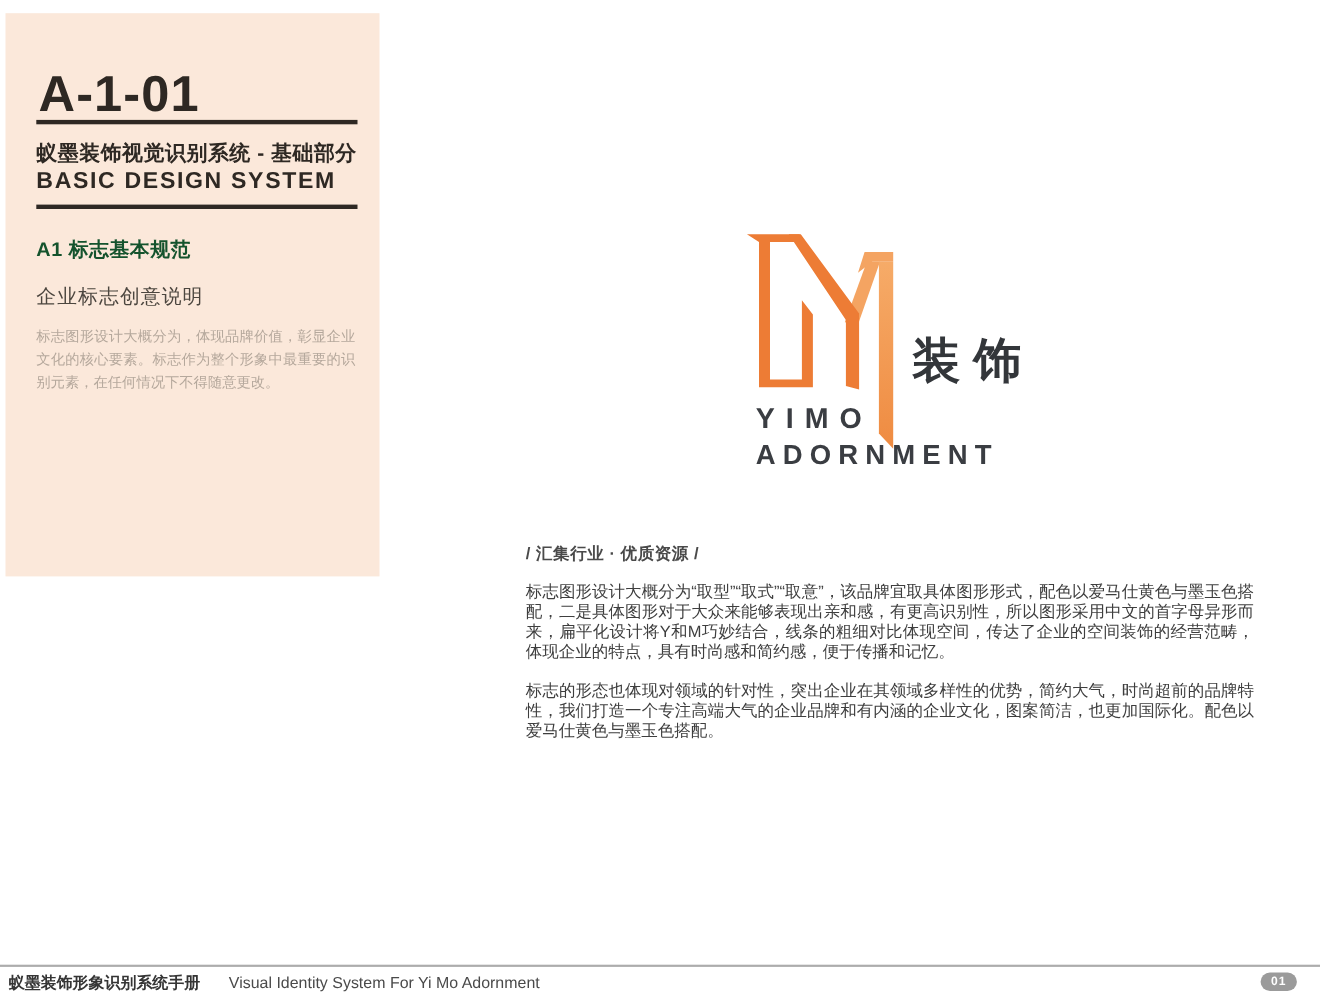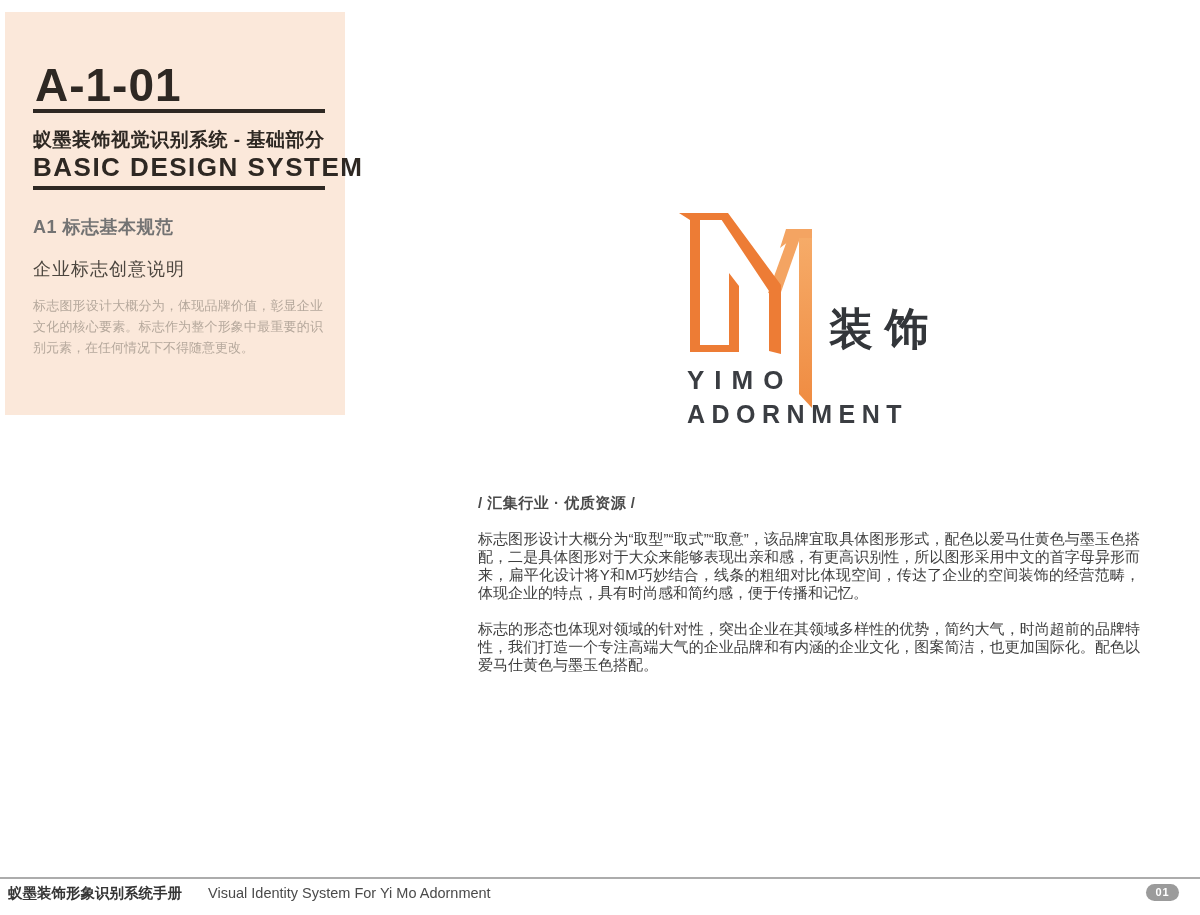--- a/index.html
+++ b/index.html
@@ -6,41 +6,41 @@
   body{
     width:1200px;height:915px;position:relative;overflow:hidden;
     background:#ffffff;
     font-family:"Liberation Sans","DejaVu Sans",sans-serif;
     -webkit-font-smoothing:antialiased;
   }
   .abs{position:absolute;}
 
   
   .sidebar{
-    left:5px;top:12px;width:340px;height:403px;
+    left:5px;top:12px;width:340px;height:512px;
     background:#FBE8DA;
   }
   .code{
     left:30px;top:50px;
     font-size:46px;font-weight:800;color:#2E2823;letter-spacing:1px;line-height:1;
   }
   .rule{left:28px;width:292px;height:4px;background:#2E2823;}
   .rule1{top:97px;}
   .rule2{top:174px;}
   .title-zh{
     left:28px;top:118px;width:300px;white-space:nowrap;
     font-size:19px;font-weight:700;color:#2E2823;letter-spacing:0.5px;line-height:1.1;
   }
   .title-en{
     left:28px;top:140px;white-space:nowrap;
-    font-size:26px;font-weight:700;color:#2E2823;letter-spacing:1.5px;line-height:1.2;
+    font-size:21px;font-weight:700;color:#2E2823;letter-spacing:1.5px;line-height:1.2;
   }
   .section-label{
     left:28px;top:203px;
-    font-size:18px;font-weight:700;color:#737373;letter-spacing:0.5px;
+    font-size:18px;font-weight:700;color:#14532d;letter-spacing:0.5px;
   }
   .subsection-label{
     left:28px;top:245px;
     font-size:18px;font-weight:400;color:#4C463F;letter-spacing:1px;
   }
   .sidebar-desc{
     left:28px;top:283px;width:290px;margin:0;
     font-size:13px;line-height:21px;color:#B5A89C;text-align:justify;
   }
 

